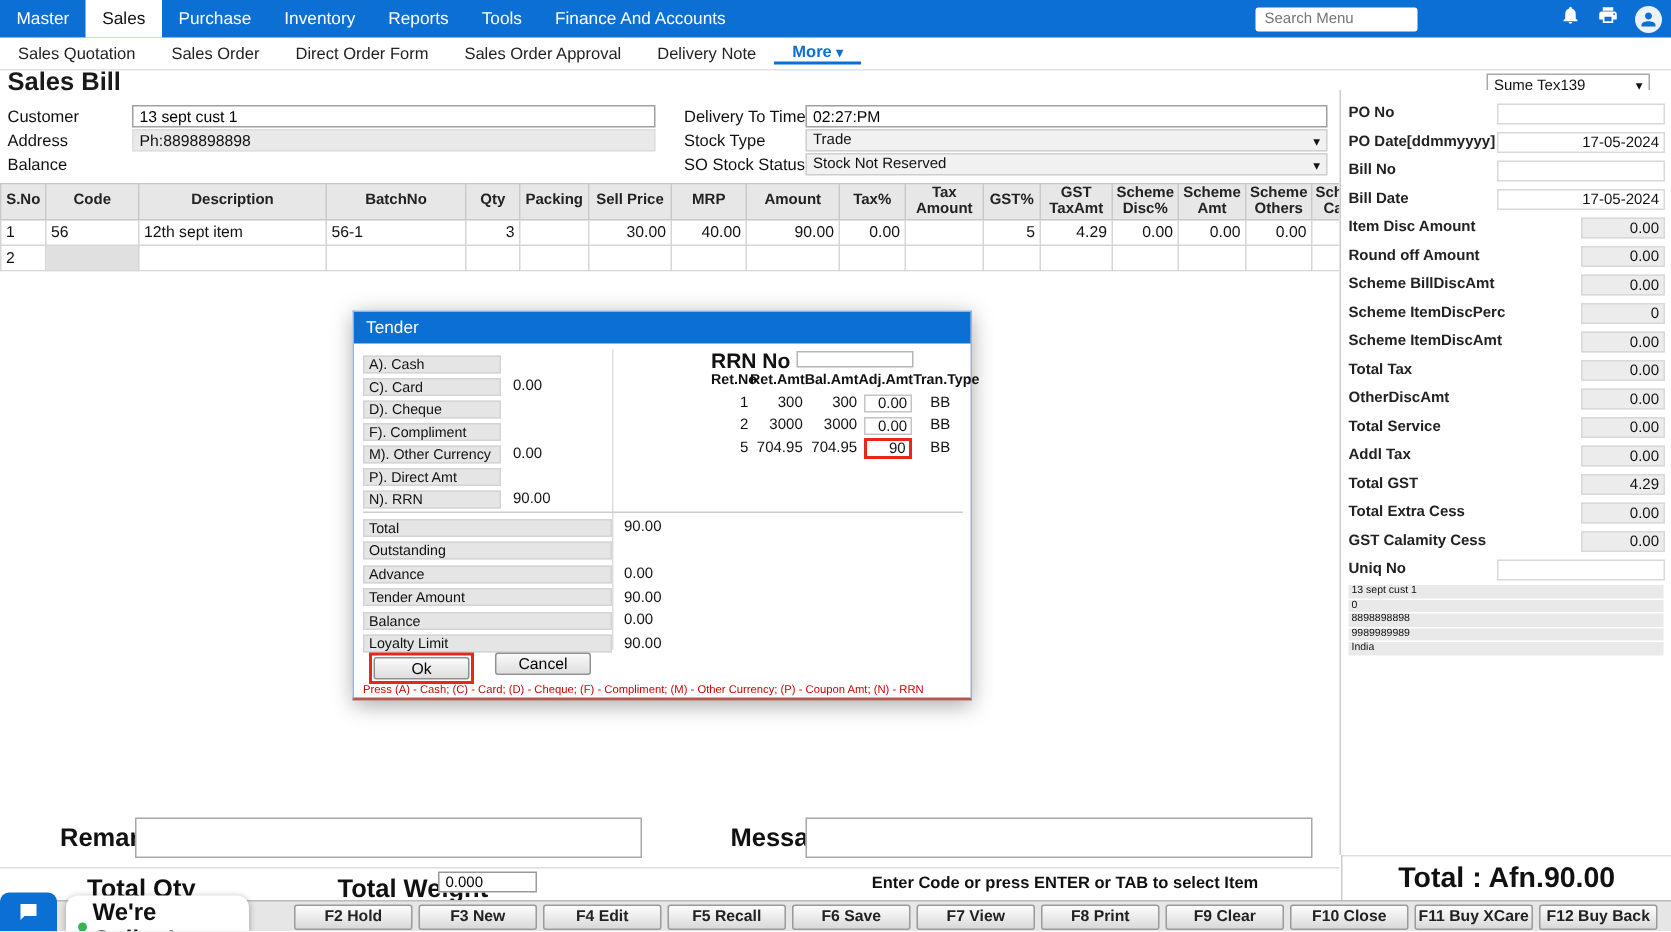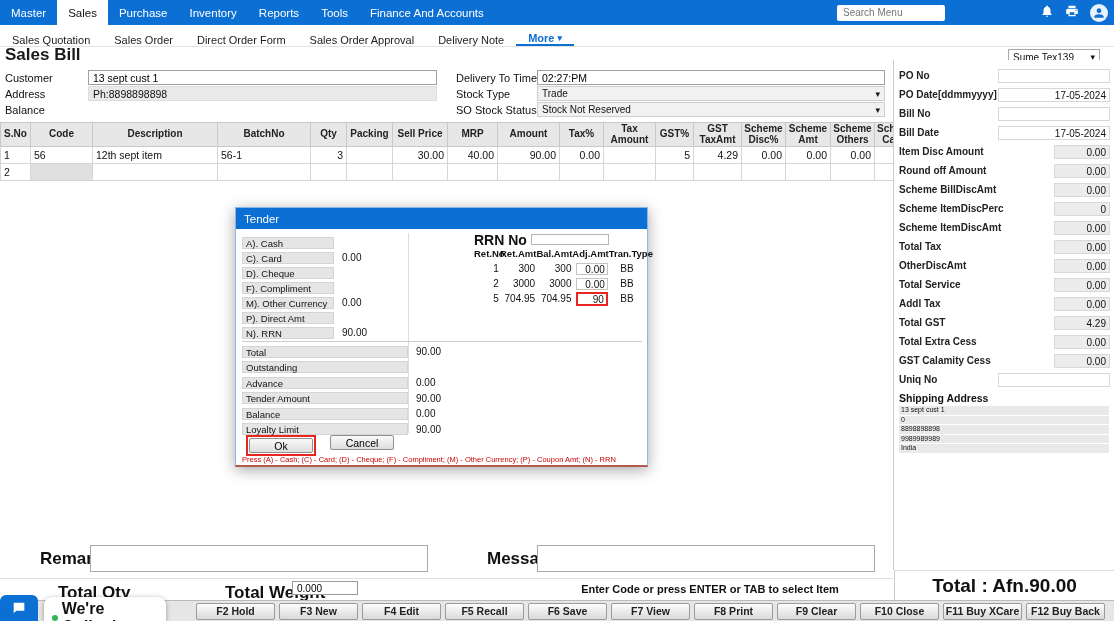--- a/index.html
+++ b/index.html
@@ -13,27 +13,27 @@
   .nav-item { display:flex; align-items:center; padding:0 11px; color:#fff; font-size:11.5px;
               font-weight:normal; cursor:pointer; white-space:nowrap; }
   .nav-item.active { background:#fff; color:#111; }
   .search { margin-left:auto; margin-right:95px; align-self:center; width:108px; height:16px;
             border:none; border-radius:2px; font-size:10px; padding:1px 6px; font-family:"Liberation Sans",sans-serif; }
   .top-icons { display:flex; align-items:center; gap:11px; padding-right:6px; }
   .avatar { width:18px; height:18px; border-radius:50%; background:#eaf2fc; display:flex; align-items:center; justify-content:center; }
 
   
   .subnav { position:absolute; top:25px; left:0; right:0; height:22px; background:#fff;
-            border-bottom:1px solid #e2e2e2; display:flex; align-items:flex-end; z-index:4; }
+            border-bottom:1px solid #e2e2e2; display:flex; align-items:center; z-index:4; }
   .subnav-item { display:flex; align-items:center; padding:0 12px; font-size:11px; color:#222; cursor:pointer; white-space:nowrap; }
   .subnav-item.more { color:#0c6fd4; font-weight:bold; border-bottom:2px solid #0c6fd4; }
   .caret { font-size:9px; margin-left:3px; }
 
   .page-title { position:absolute; left:5px; top:45px; font-size:17px; font-weight:bold; color:#1a1a1a; }
-  .series-sel { position:absolute; right:14px; top:49px; width:92px; height:16px; background:#fff;
+  .series-sel { position:absolute; right:14px; top:49px; width:109px; height:16px; background:#fff;
                 border:1px solid #a9a9a9; display:flex; justify-content:space-between; align-items:center;
                 font-size:10px; padding:0 4px; }
   .help-circle { position:absolute; right:3px; top:62px; width:15px; height:15px; border-radius:50%;
                  background:#1d79e5; color:#fff; font-size:10px; font-weight:bold; display:flex;
                  align-items:center; justify-content:center; }
 
   
   .flabel { position:absolute; font-size:11px; color:#111; }
   .finput { position:absolute; height:15px; font-size:10.5px; padding:0 4px; font-family:"Liberation Sans",sans-serif; }
   .white-in { background:#fff; border:1px solid #a0a0a0; }
@@ -344,21 +344,20 @@
       <span class="rp-val">0.00</span>
     </div>
     <div class="rp-row">
       <span class="rp-label">GST Calamity Cess</span>
       <span class="rp-val">0.00</span>
     </div>
     <div class="rp-row">
       <span class="rp-label">Uniq No</span>
       <span class="rp-val wide"></span>
     </div>
-    <div class="ship-label">Shipping Address</div>
     <div class="ship-line">13 sept cust 1</div>
     <div class="ship-line">0</div>
     <div class="ship-line">8898898898</div>
     <div class="ship-line">9989989989</div>
     <div class="ship-line">India</div>
   </aside>
 
   <div class="modal">
     <div class="modal-title">Tender</div>
     <div class="modal-body">

